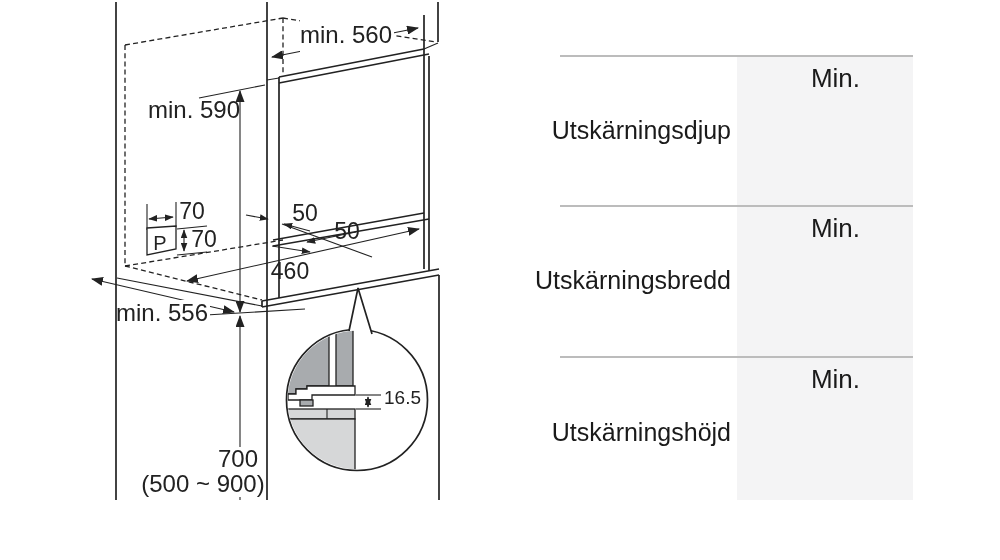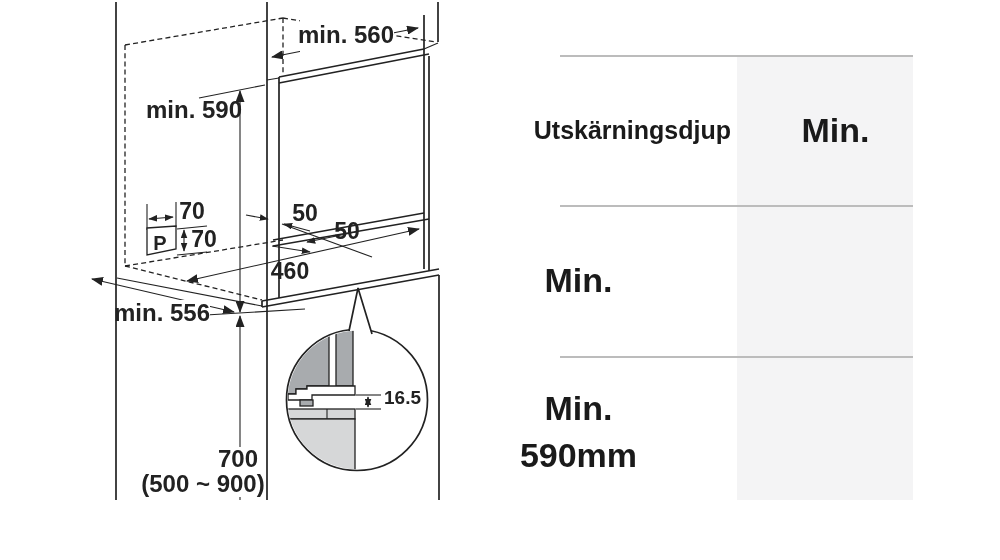--- a/index.html
+++ b/index.html
@@ -1,17 +1,17 @@
 <!DOCTYPE html>
 <html style="--line: #222222; --dark_gray: #a8abae; --light_gray: #d6d7d8; --divider: #bcbcbc; --value_bg: #f4f4f5; --text: #1a1a1a;"><head>
 <meta charset="utf-8">
 <style>
   html,body{margin:0;padding:0;}
   body{width:1000px;height:560px;font-family:"Liberation Sans",sans-serif;background:#fff;}
-  .stage{position:relative;width:1000px;height:500px;background:#fff;overflow:hidden;font-weight:bold;}
+  .stage{position:relative;width:1000px;height:500px;background:#fff;overflow:hidden;}
 
   
   .diagram{position:absolute;left:0;top:0;}
   .ln{stroke:var(--line,#222);stroke-width:1.7;fill:none;}
   .med{stroke-width:1.3;}
   .thin{stroke-width:1.05;}
   .dash{stroke:var(--line,#222);stroke-width:1.3;fill:none;stroke-dasharray:5 3.2;}
   .dim{stroke:var(--line,#222);stroke-width:1.1;fill:none;}
   .wbg{fill:#fff;stroke:none;}
   .dtxt{font-family:"Liberation Sans",sans-serif;font-size:24px;fill:var(--line,#222);}
@@ -23,22 +23,22 @@
   .whitefill{fill:#fff;stroke:var(--line,#222);stroke-width:1.3;}
 
   
   .spec-table{position:absolute;left:480px;top:55px;width:433px;height:453px;}
   .value-col-bg{position:absolute;top:0;bottom:0;right:0;width:176px;background:var(--value_bg,#f4f4f5);}
   .divider{position:absolute;left:80px;right:0;height:2px;background:var(--divider,#bcbcbc);}
   .rows{position:absolute;inset:0;display:grid;grid-template-rows:150px 151px 152px;}
   .spec-row{display:flex;align-items:stretch;text-align:center;}
   .spec-label{flex:1;display:flex;align-items:center;justify-content:flex-end;
       padding-right:6px;font-size:25px;color:var(--text,#1a1a1a);}
-  .spec-value{width:176px;box-sizing:border-box;padding-left:21px;display:flex;flex-direction:column;
-      justify-content:center;font-size:34px;line-height:47px;color:var(--text,#1a1a1a);}
+  .spec-value{width:176px;box-sizing:border-box;padding-left:21px;display:flex;flex-direction:row;
+      justify-content:center;font-size:26px;line-height:47px;color:var(--text,#1a1a1a);}
 </style>
 </head>
 <body>
 
 <div class="stage">
 
   <svg class="diagram" width="520" height="560" viewBox="0 0 520 560">
     <defs>
       <marker id="ah" viewBox="0 0 12 9" refX="11" refY="4.5" markerWidth="12" markerHeight="9" orient="auto-start-reverse" markerUnits="userSpaceOnUse">
         <path d="M0,0 L12,4.5 L0,9 z" fill="#222"></path>
@@ -154,25 +154,26 @@
     <div class="divider" style="top:451px"></div>
 
     <div class="rows">
       <div class="spec-row">
         <div class="spec-label">Utskärningsdjup</div>
         <div class="spec-value">
           <div>Min.</div>
         </div>
       </div>
       <div class="spec-row">
+        <div class="spec-label">Utskärningsbredd</div>
         <div class="spec-value">
           <div>Min.</div>
         </div>
       </div>
       <div class="spec-row">
+        <div class="spec-label">Utskärningshöjd</div>
         <div class="spec-value">
           <div>Min.</div>
-          <div>590mm</div>
         </div>
       </div>
     </div>
   </div>
 </div>
 
 </body></html>

